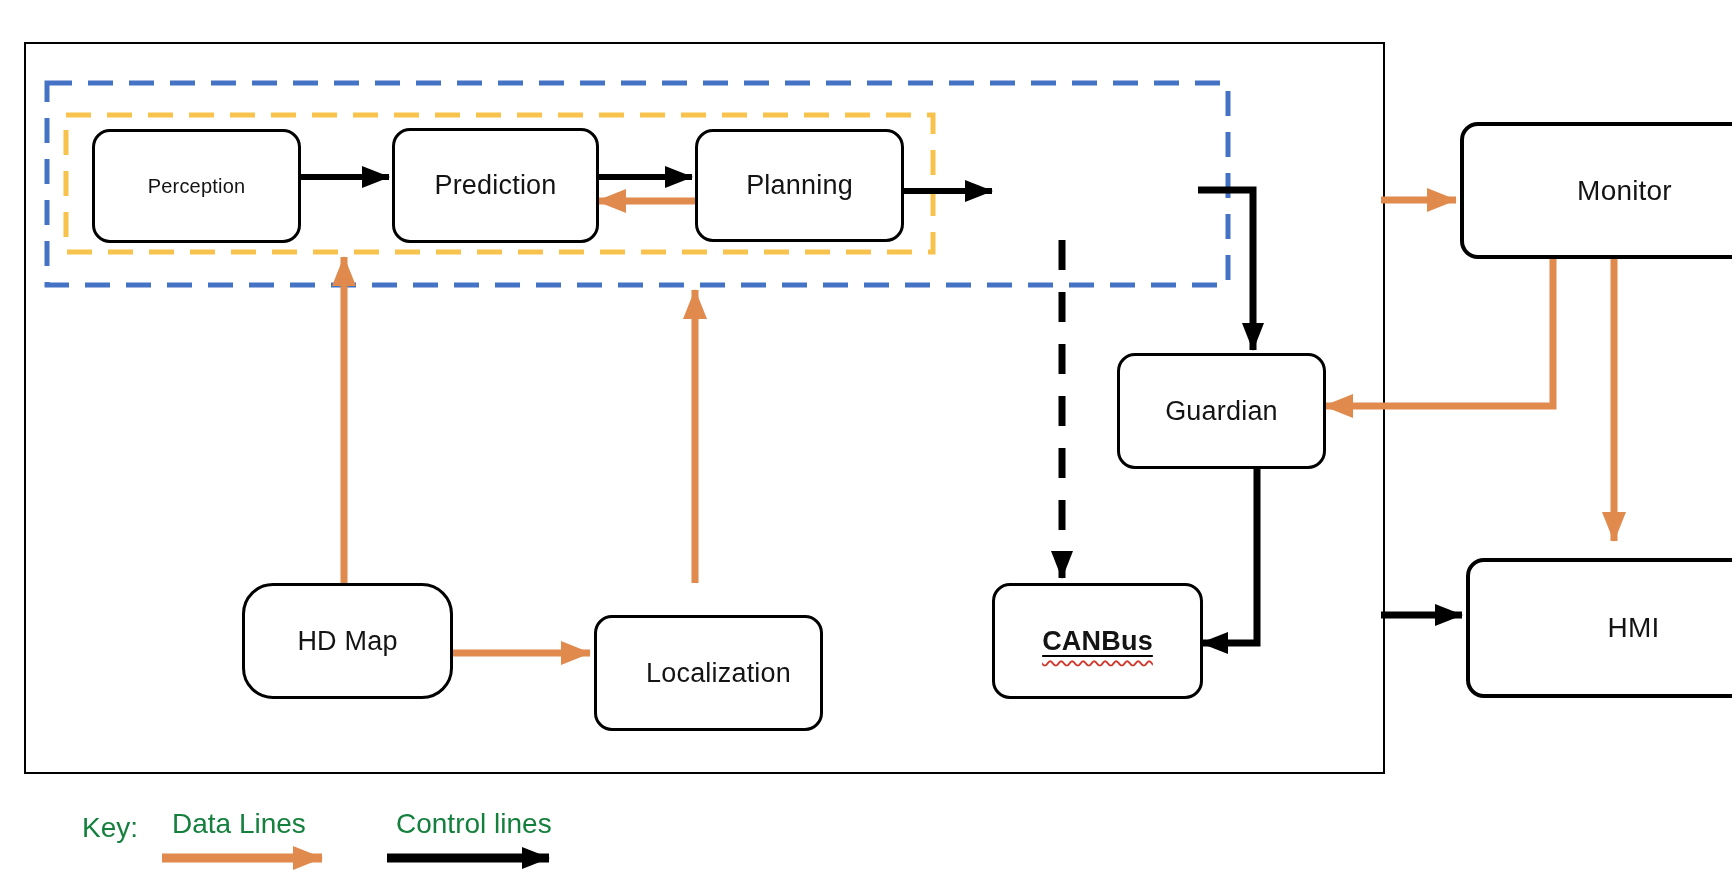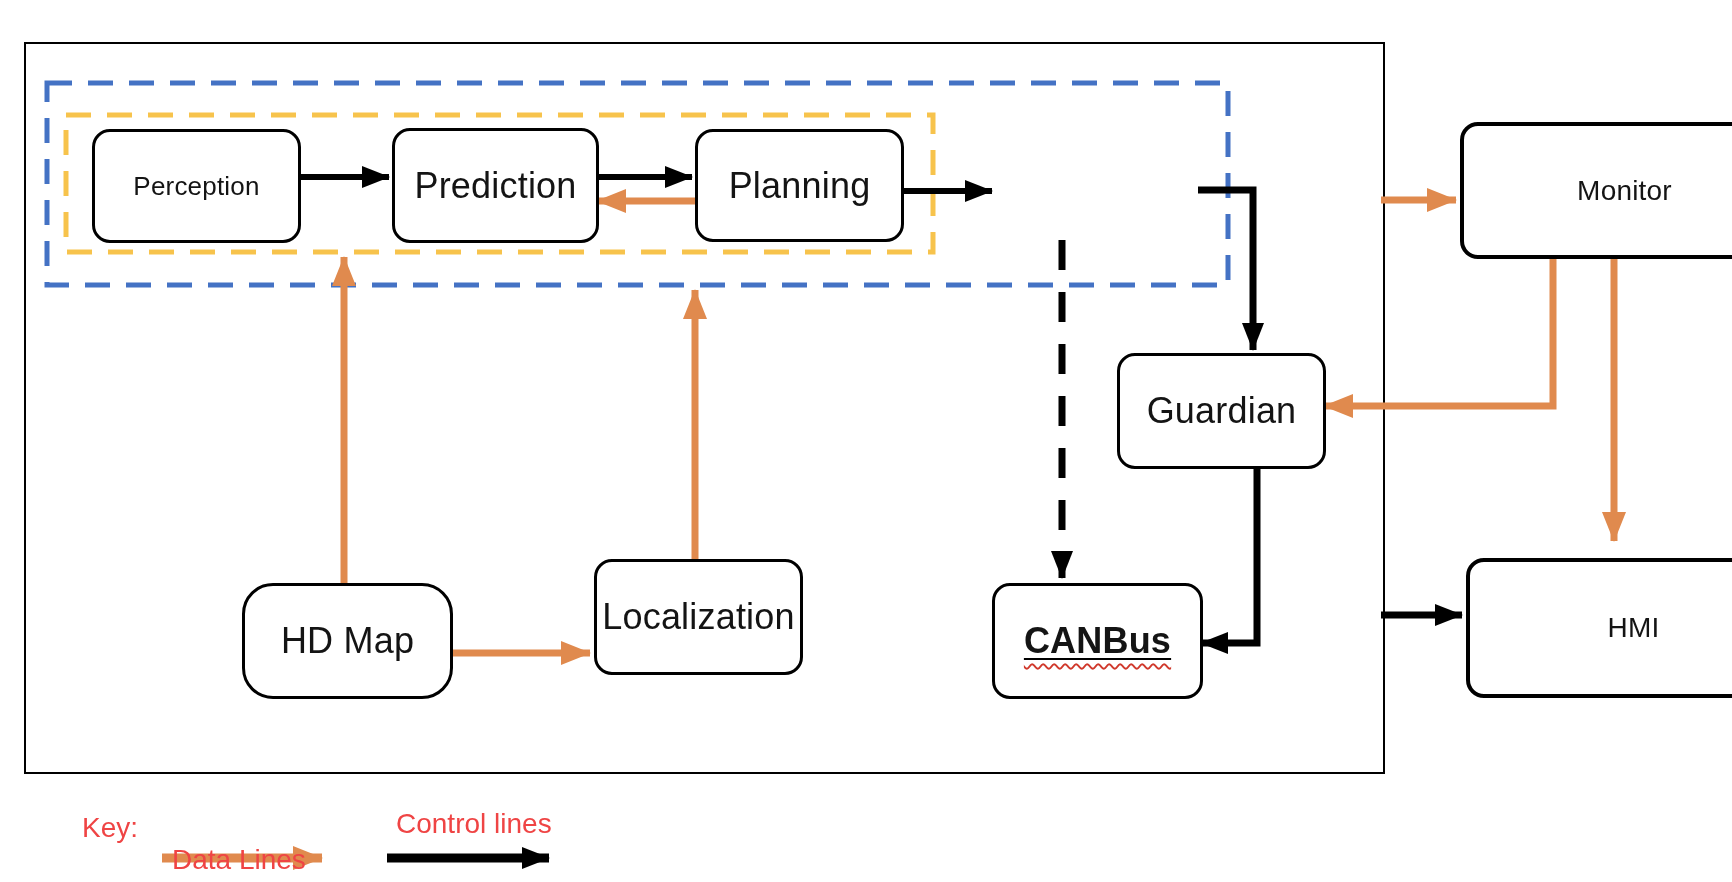--- a/index.html
+++ b/index.html
@@ -8,50 +8,50 @@
     font-family:"Liberation Sans", sans-serif; color:#111;
     overflow:hidden;
   }
   .system-boundary {
     position:absolute; left:24px; top:42px; width:1357px; height:728px;
     border:2.5px solid #000; background:transparent;
   }
   .node {
     position:absolute; display:flex; align-items:center; justify-content:center;
     border:3px solid #000; border-radius:18px; background:#fff;
-    font-size:36px; color:#141414; letter-spacing:0.2px;
+    font-size:27px; color:#141414; letter-spacing:0.2px;
   }
   .node.big { border-width:4px;padding-left:40px; }
-  #n-perception  { left:92px;  top:129px; width:203px; height:108px; font-size:26px; }
+  #n-perception  { left:92px;  top:129px; width:203px; height:108px; font-size:20px; }
   #n-prediction  { left:392px; top:128px; width:201px; height:109px; }
   #n-planning    { left:695px; top:129px; width:203px; height:107px;text-align:center; }
   #n-control     { left:995px; top:130px; width:203px; height:108px; }
   #n-guardian    { left:1117px; top:353px; width:203px; height:110px;text-align:center; }
   #n-canbus      { left:992px; top:583px; width:205px; height:110px; }
   #n-hdmap       { left:242px; top:583px; width:205px; height:110px;border-radius:31px; }
-  #n-localization{ left:594px; top:559px; width:203px; height:110px; }
+  #n-localization{ left:594px; top:615px; width:203px; height:110px;padding-left:20px; }
   #n-monitor     { left:1460px; top:122px; width:241px; height:129px; font-size:28px; }
   #n-hmi         { left:1466px; top:545px; width:247px; height:132px; font-size:28px;margin-top:13px; }
 
   .canbus-wrap {
     text-decoration-line: underline; text-decoration-style: wavy;
     text-decoration-thickness: 2px; text-underline-offset: 10px;
   }
   .canbus-inner {
     text-decoration-line: underline; text-decoration-style: solid;
     text-decoration-color:#000; text-decoration-thickness: 2px;
     text-underline-offset: 5px;
     font-weight: bold;
   }
 
   svg.overlay { position:absolute; left:0; top:0; pointer-events:none; }
 
-  .key-text { position:absolute; font-size:28px; color:#ef4444; }
+  .key-text { position:absolute; font-size:28px; color:#15803d; }
   #key-title   { left:82px;  top:812px; }
-  #key-data    { left:172px; top:844px; }
+  #key-data    { left:172px; top:808px; }
   #key-control { left:396px; top:808px; }
 </style>
 </head>
 <body>
 
 <div class="canvas">
 
   <div class="system-boundary"></div>
 
   <svg class="overlay" width="1732" height="882" viewBox="0 0 1732 882">

